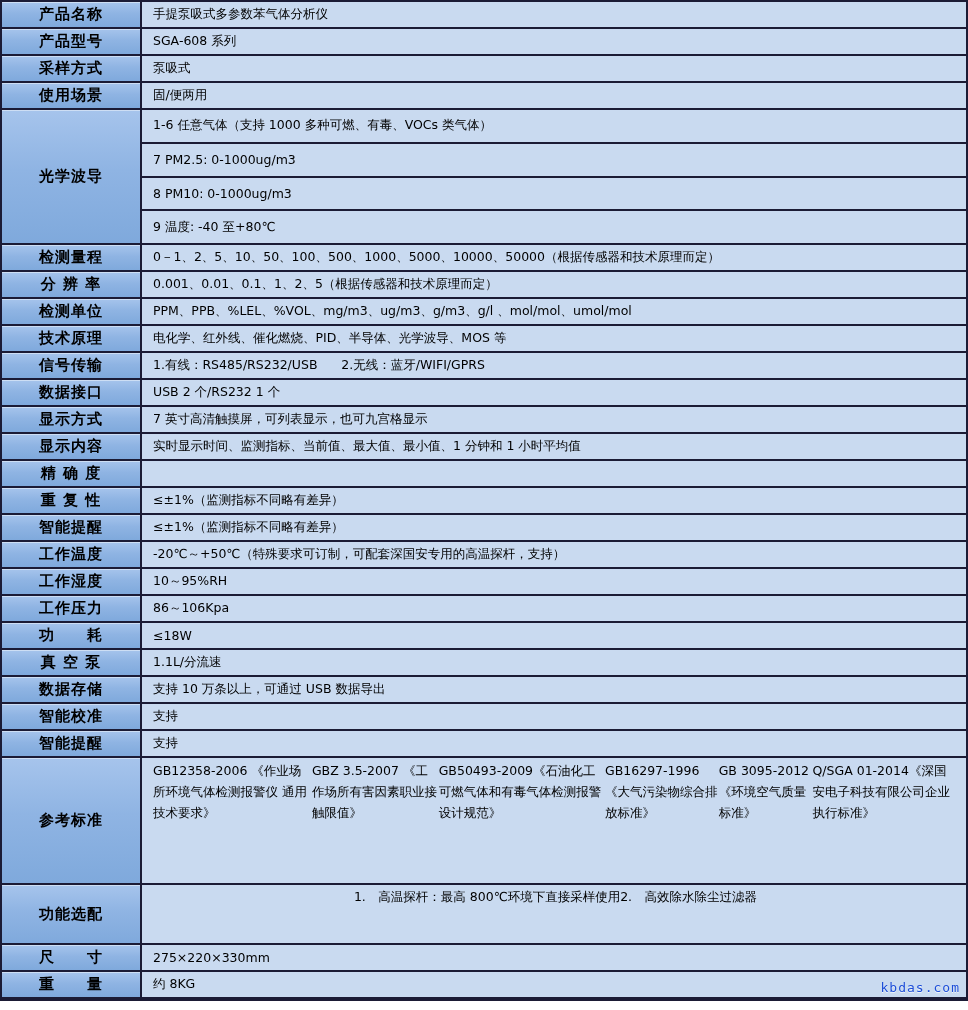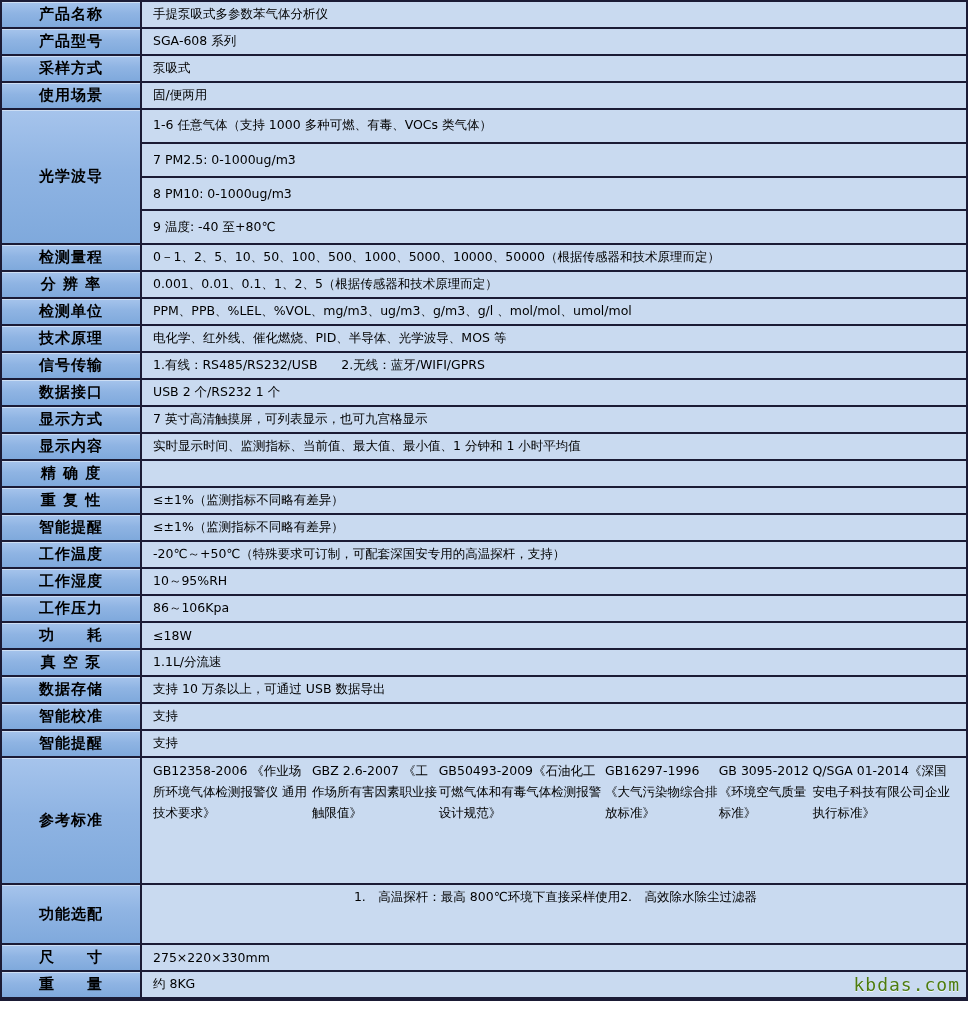--- a/index.html
+++ b/index.html
@@ -75,23 +75,23 @@
   .value.lines .line{
     line-height:21px;
     white-space:pre-wrap;
   }
   .row.options .value.lines .line{line-height:20px;}
   .watermark{
     position:absolute;
     right:6px;
     bottom:4px;
     font-family:"DejaVu Sans Mono","Liberation Mono",monospace;
-    font-size:18px;
+    font-size:13px;
     letter-spacing:1px;
-    color:#4d7c0f;
+    color:#1d4ed8;
     text-shadow:0 1px 0 rgba(255,255,255,0.7);
     pointer-events:none;
   }
 </style>
 </head>
 <body>
 
 <div class="spec-table">
 
   <div class="row std">
@@ -216,21 +216,21 @@
 
   <div class="row std">
     <div class="label">智能提醒</div>
     <div class="value">支持</div>
   </div>
 
   <div class="row refs">
     <div class="label">参考标准</div>
     <div class="value lines">
       <div class="line">GB12358-2006 《作业场所环境气体检测报警仪 通用技术要求》</div>
-      <div class="line">GBZ 2.6-2007 《工作场所有害因素职业接触限值》</div>
+      <div class="line">GBZ 3.5-2007 《工作场所有害因素职业接触限值》</div>
       <div class="line">GB50493-2009《石油化工可燃气体和有毒气体检测报警设计规范》</div>
       <div class="line">GB16297-1996 《大气污染物综合排放标准》</div>
       <div class="line">GB 3095-2012《环境空气质量标准》</div>
       <div class="line">Q/SGA 01-2014《深国安电子科技有限公司企业执行标准》</div>
     </div>
   </div>
 
   <div class="row options">
     <div class="label">功能选配</div>
     <div class="value lines">

